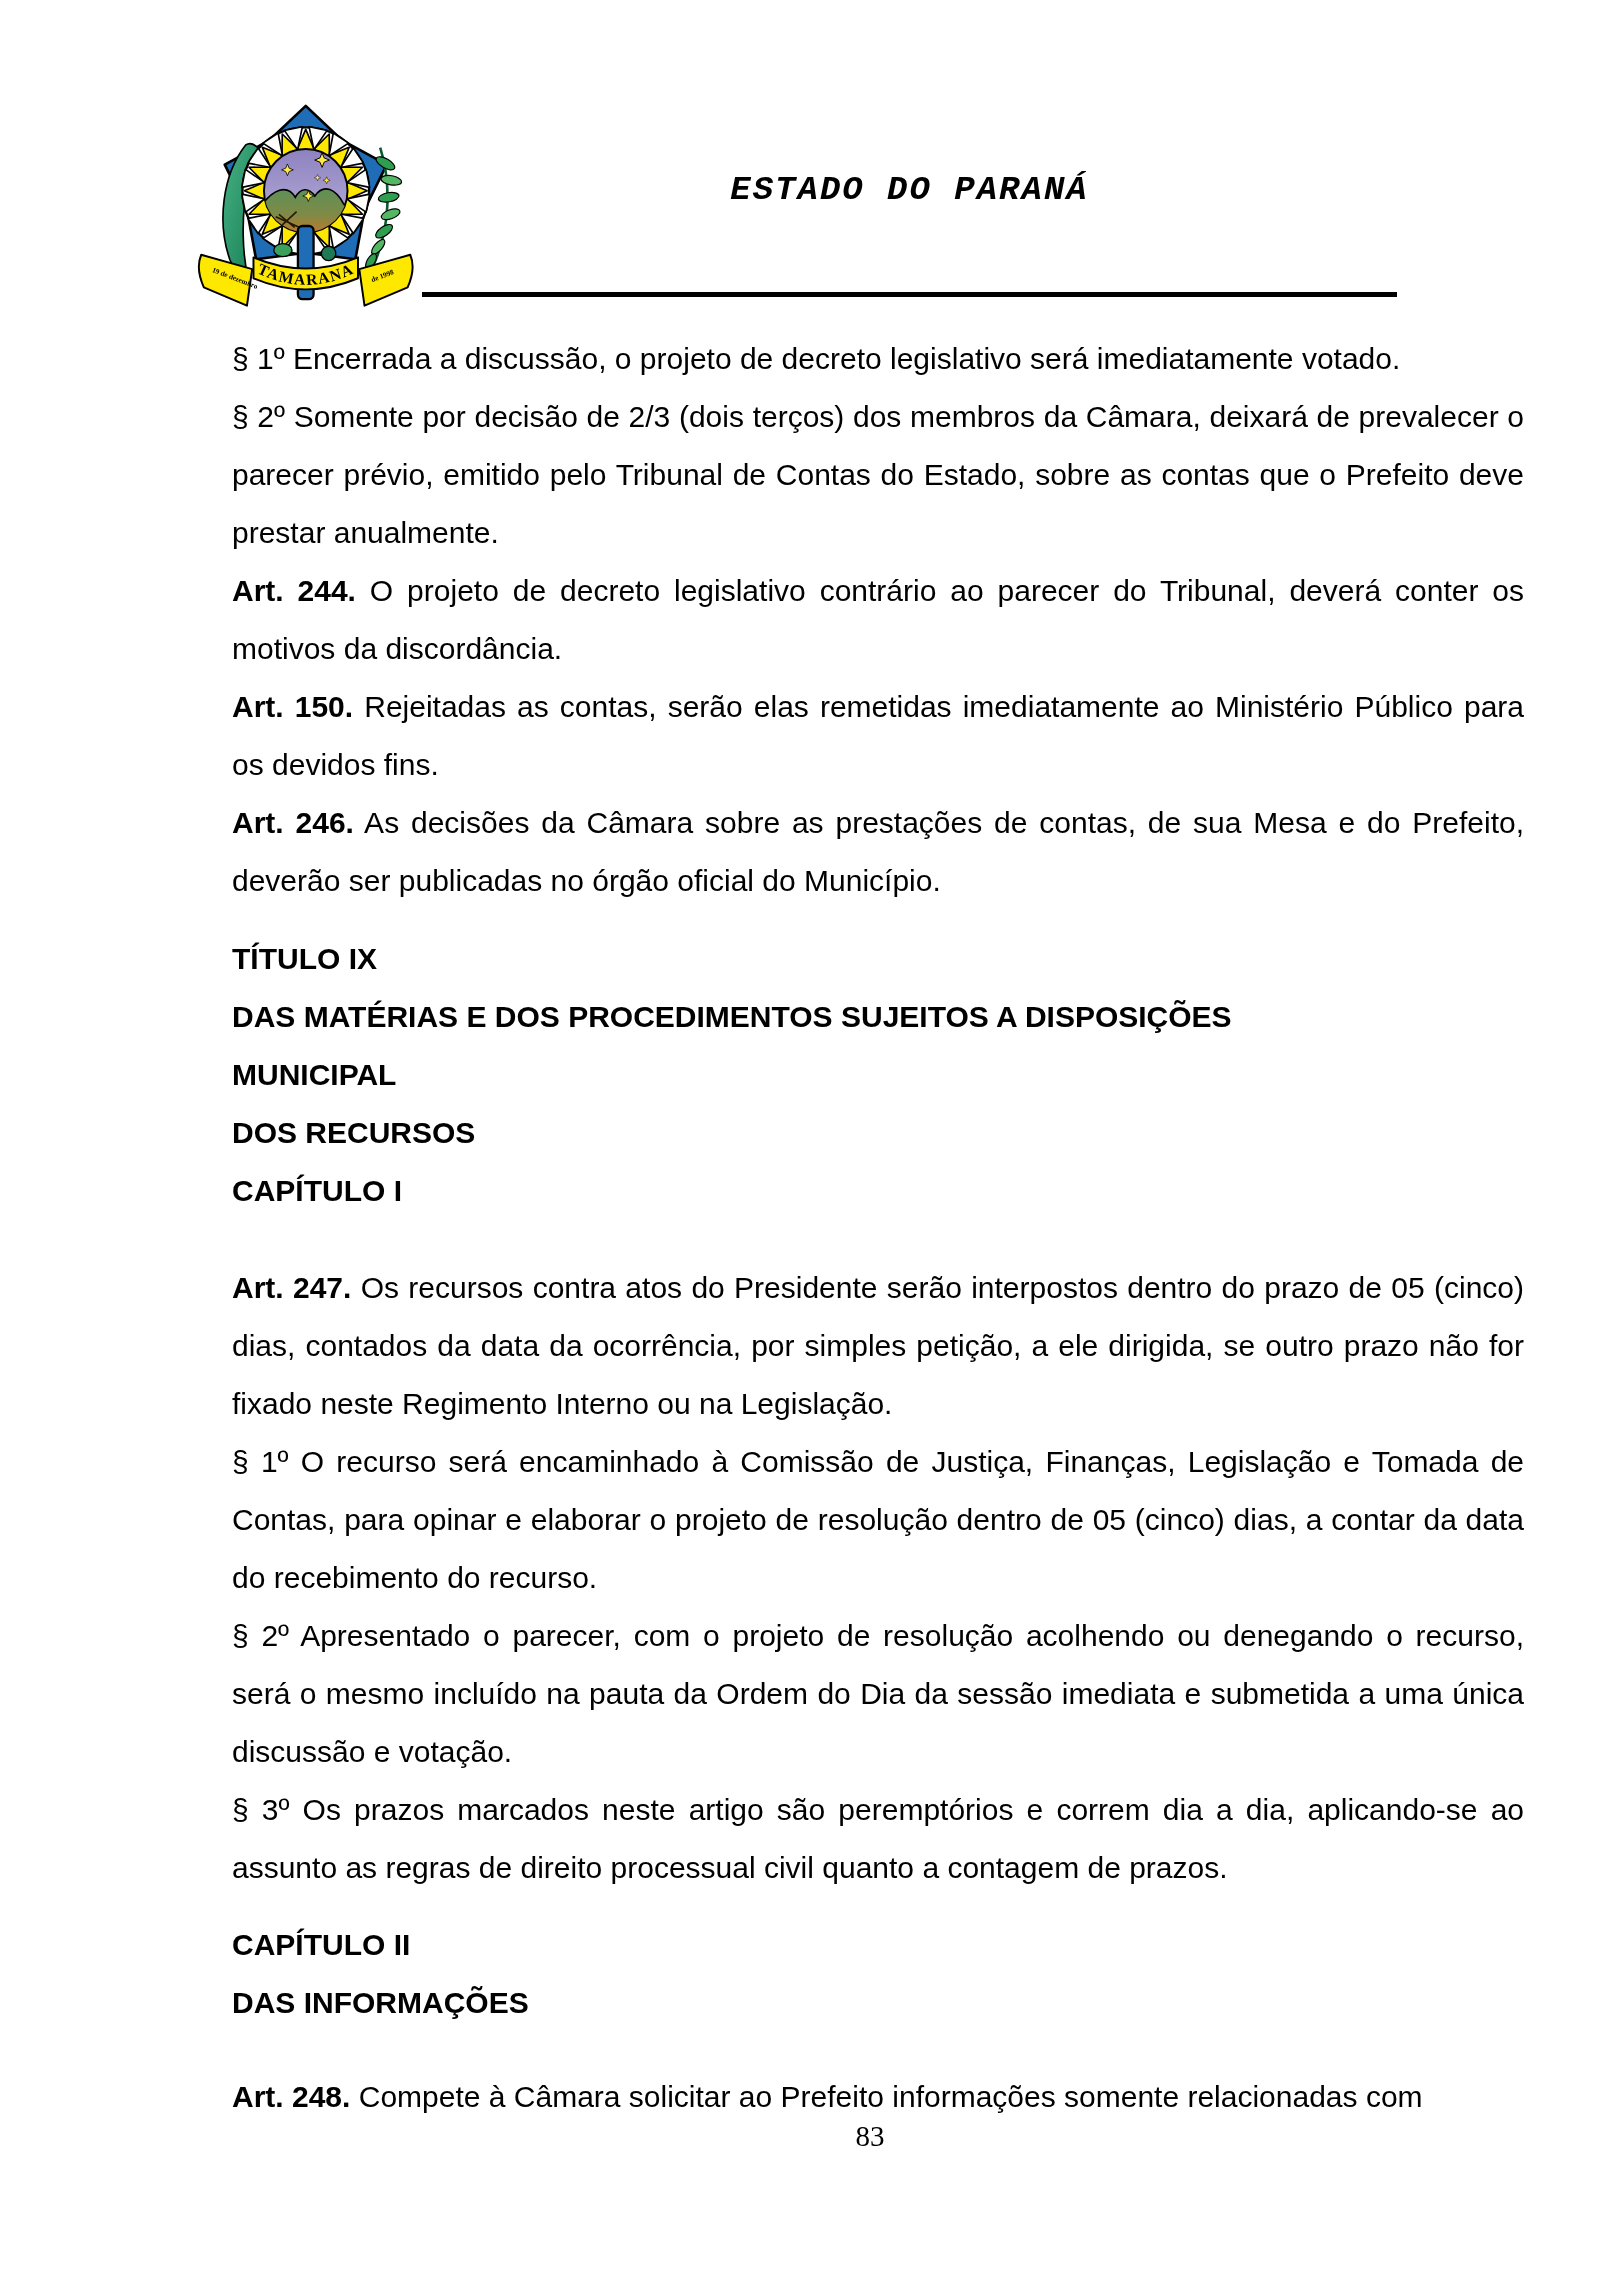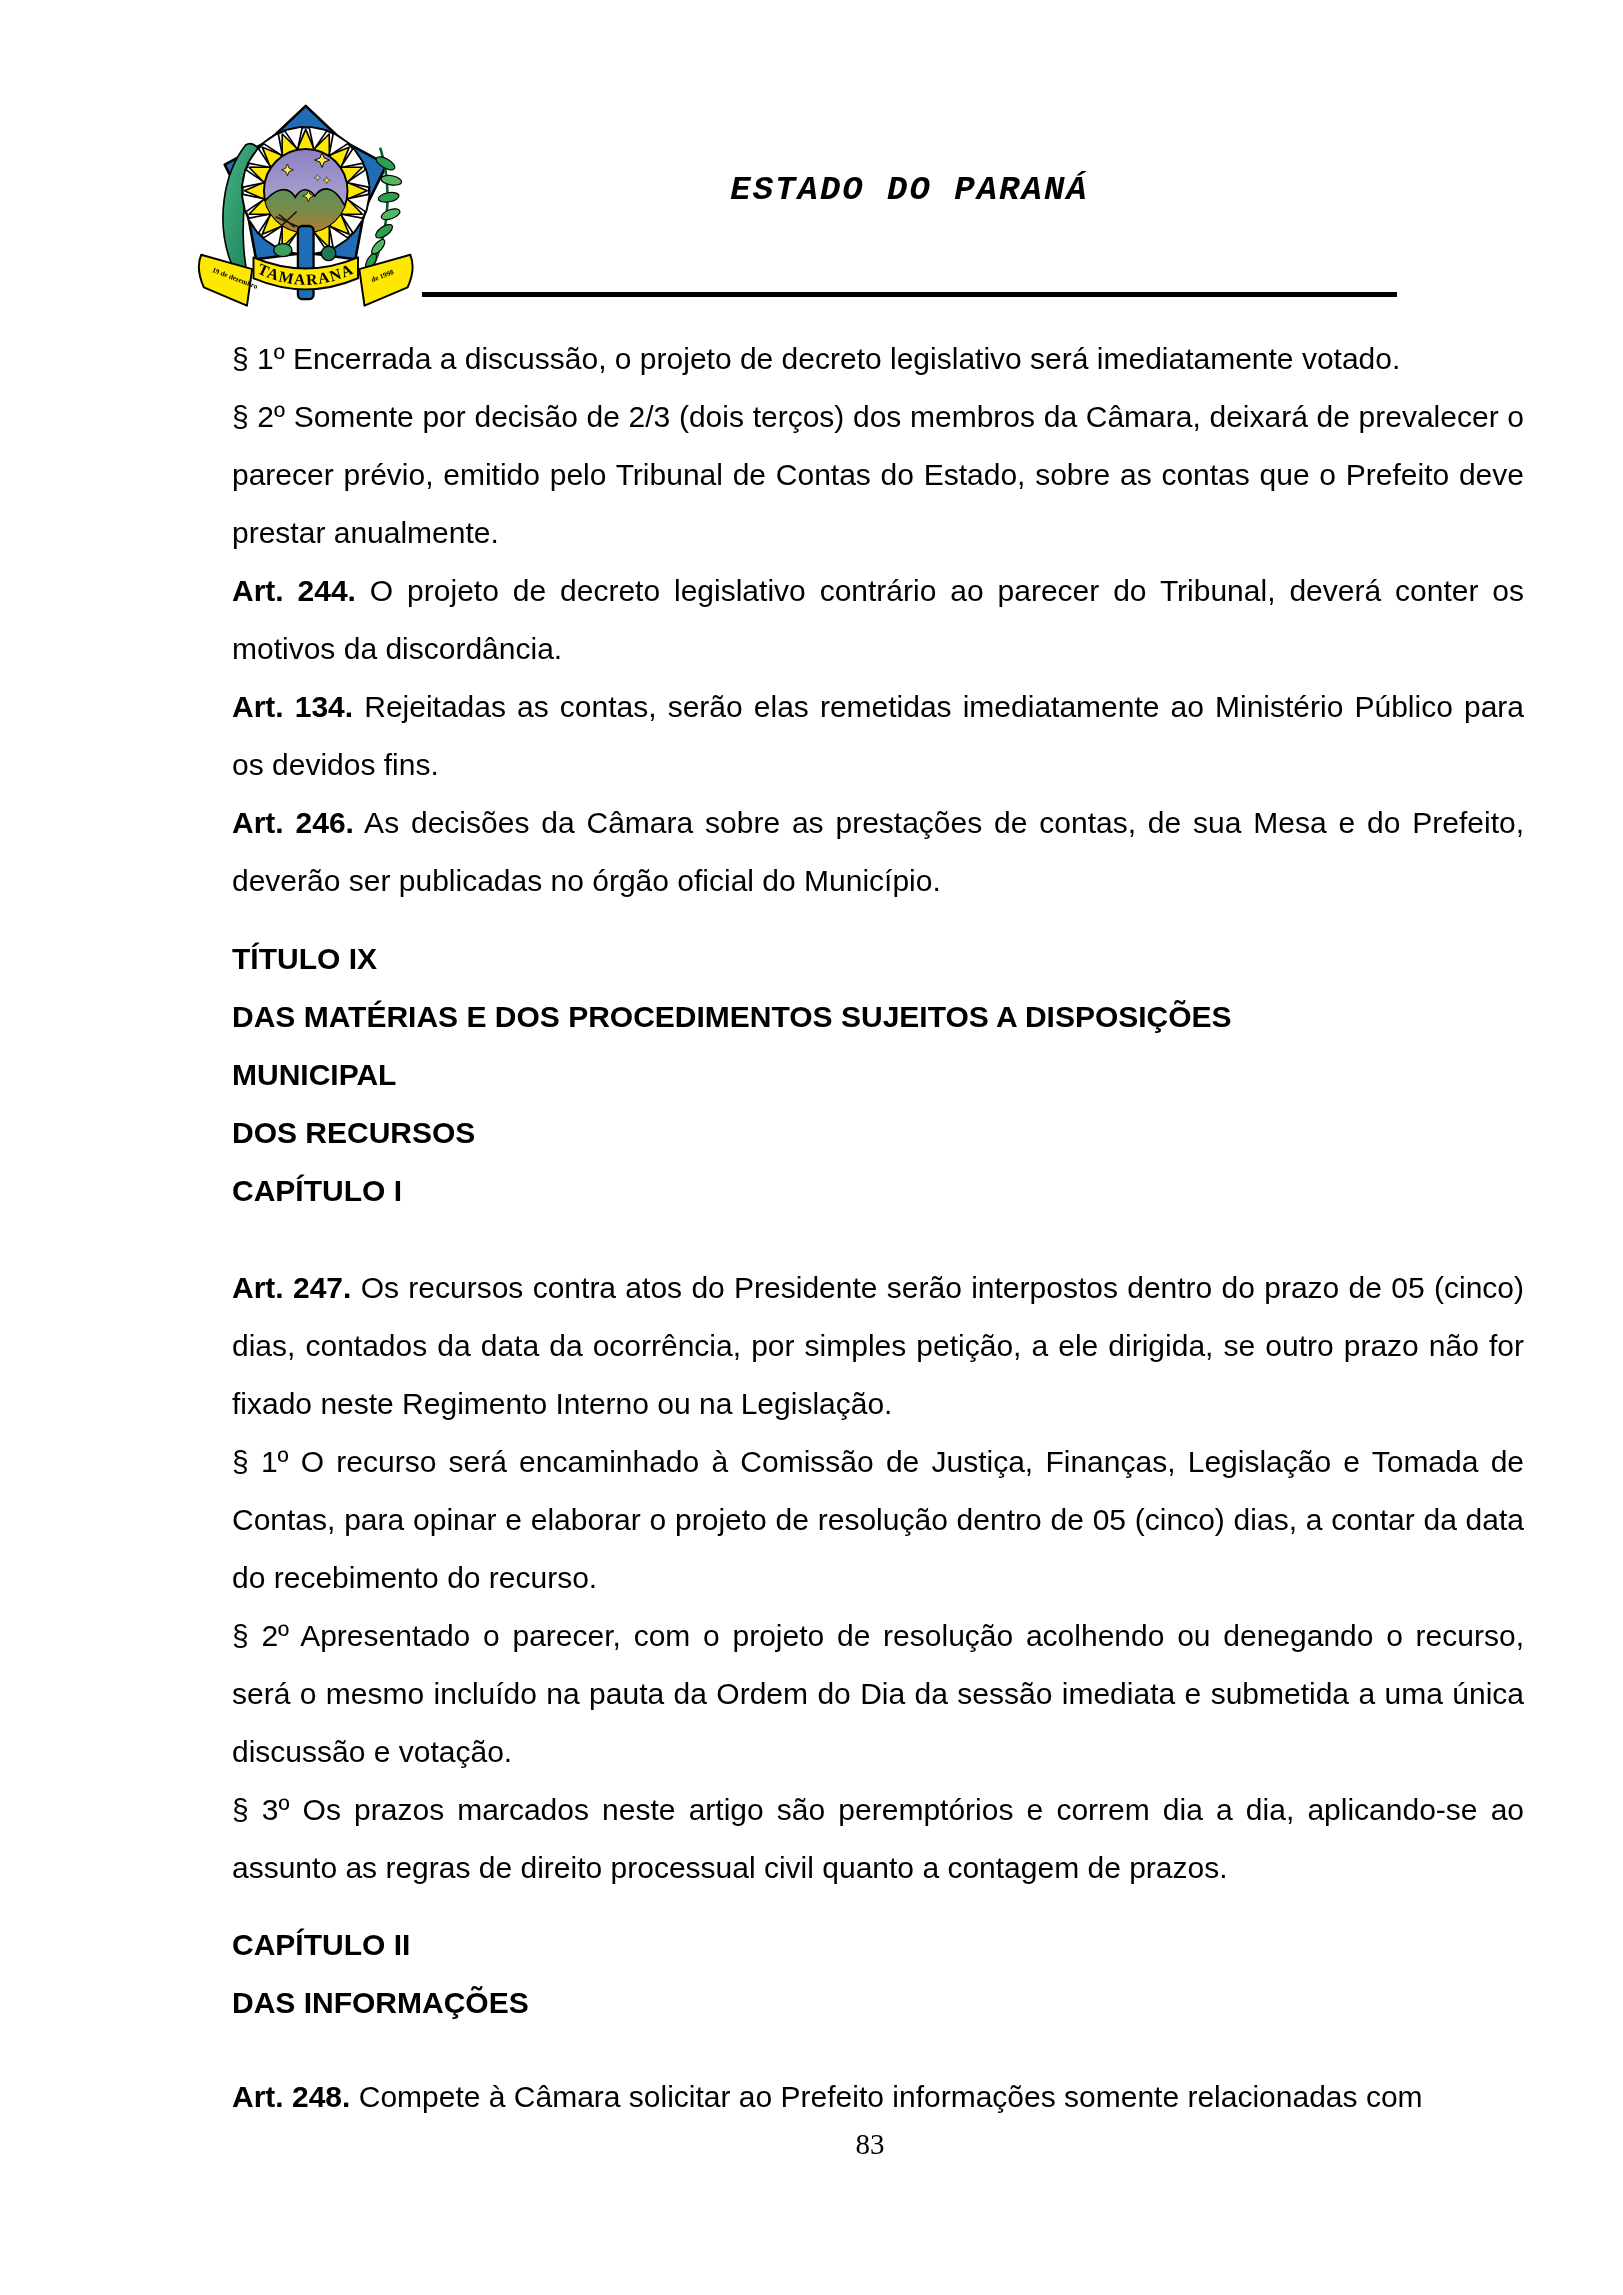--- a/index.html
+++ b/index.html
@@ -50,21 +50,20 @@
   .heading { margin:0; text-align:left; font-weight:bold; }
   .spacer-sm { height:19.6px; }
   .spacer-md { height:39px; }
   .spacer-lg { height:36px; }
 
   .page-number {
     position:absolute; left:232px; top:2120px; width:1276px;
     text-align:center;
     font-family:"Liberation Serif", serif;
     font-size:29px;
-    margin-top:8px;
   }
 </style>
 </head>
 <body>
 
 <div class="page">
 
   <div class="logo">
     <svg viewBox="0 0 350 320" xmlns="http://www.w3.org/2000/svg" xmlns:xlink="http://www.w3.org/1999/xlink">
       <defs>
@@ -176,21 +175,21 @@
 
   <div class="header-text">
     <div class="header-subtitle">ESTADO DO PARANÁ</div>
   </div>
   <div class="rule"></div>
 
   <div class="body">
       <p class="para">§ 1º Encerrada a discussão, o projeto de decreto legislativo será imediatamente votado.</p>
       <p class="para">§ 2º Somente por decisão de 2/3 (dois terços) dos membros da Câmara, deixará de prevalecer o parecer prévio, emitido pelo Tribunal de Contas do Estado, sobre as contas que o Prefeito deve prestar anualmente.</p>
       <p class="para"><b>Art. 244.</b> O projeto de decreto legislativo contrário ao parecer do Tribunal, deverá conter os motivos da discordância.</p>
-      <p class="para"><b>Art. 134.</b> Rejeitadas as contas, serão elas remetidas imediatamente ao Ministério Público para os devidos fins.</p>
+      <p class="para"><b>Art. 150.</b> Rejeitadas as contas, serão elas remetidas imediatamente ao Ministério Público para os devidos fins.</p>
       <p class="para"><b>Art. 246.</b> As decisões da Câmara sobre as prestações de contas, de sua Mesa e do Prefeito, deverão ser publicadas no órgão oficial do Município.</p>
       <div class="spacer-sm"></div>
       <div class="heading">TÍTULO IX</div>
       <div class="heading">DAS MATÉRIAS E DOS PROCEDIMENTOS SUJEITOS A DISPOSIÇÕES</div>
       <div class="heading">MUNICIPAL</div>
       <div class="heading">DOS RECURSOS</div>
       <div class="heading">CAPÍTULO I</div>
       <div class="spacer-md"></div>
       <p class="para"><b>Art. 247.</b> Os recursos contra atos do Presidente serão interpostos dentro do prazo de 05 (cinco) dias, contados da data da ocorrência, por simples petição, a ele dirigida, se outro prazo não for fixado neste Regimento Interno ou na Legislação.</p>
       <p class="para">§ 1º O recurso será encaminhado à Comissão de Justiça, Finanças, Legislação e Tomada de Contas, para opinar e elaborar o projeto de resolução dentro de 05 (cinco) dias, a contar da data do recebimento do recurso.</p>

